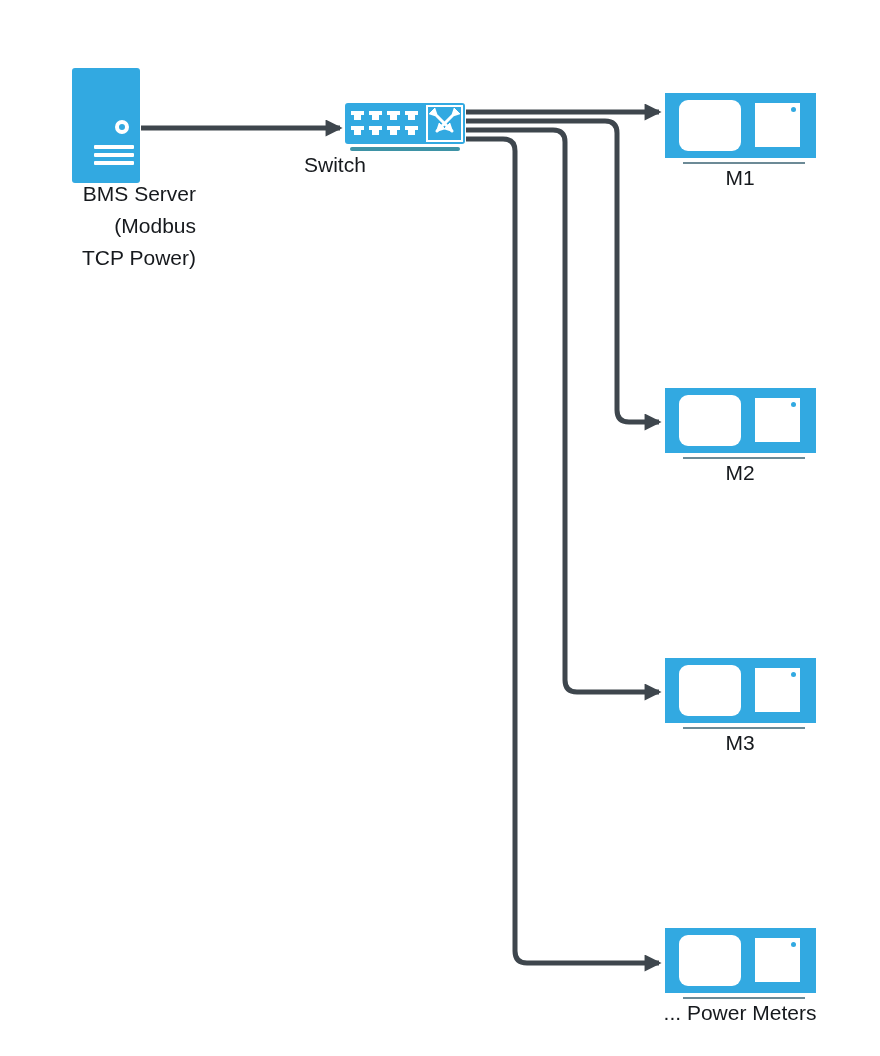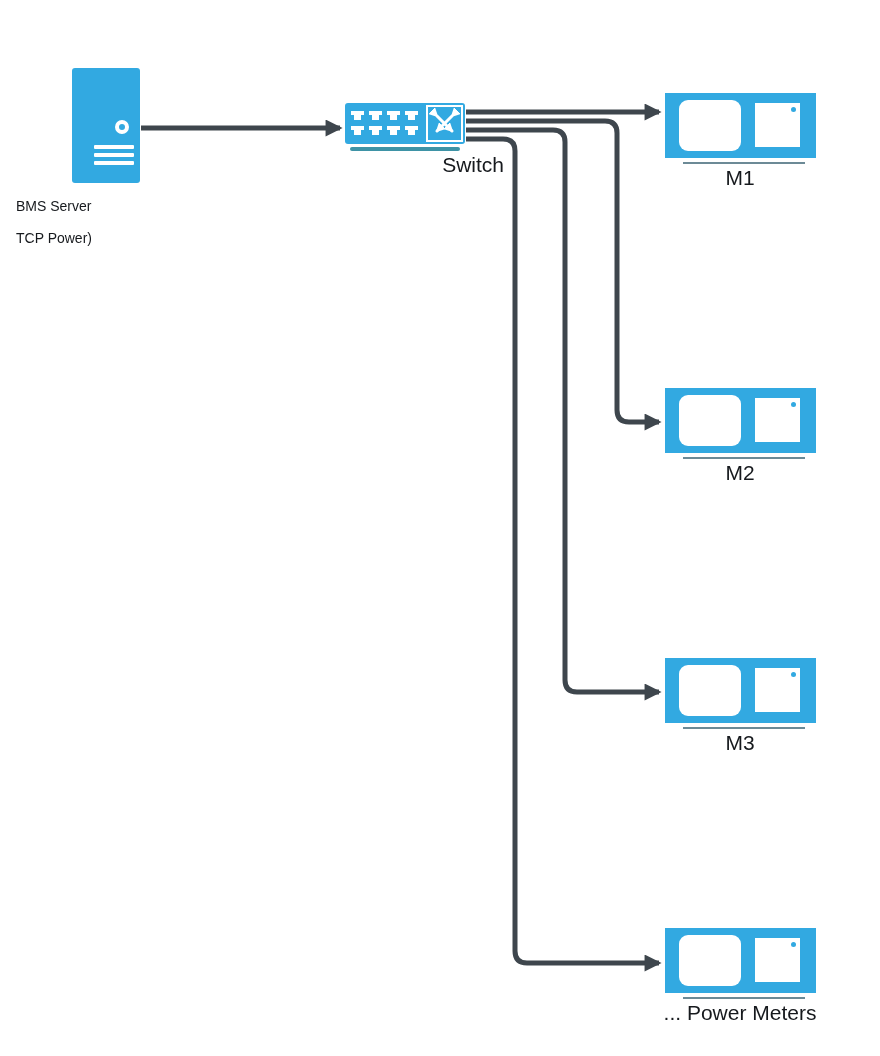--- a/index.html
+++ b/index.html
@@ -20,40 +20,40 @@
   svg.wires path.edge{stroke:var(--connector);stroke-width:5;fill:none;}
   svg.wires marker path{fill:var(--connector);}
 
   
   .server{position:absolute;left:72px;top:68px;width:68px;height:115px;
           background:var(--accent);border-radius:3px;}
   .server .power-ring{position:absolute;left:43px;top:52px;width:14px;height:14px;
           border:4px solid var(--icon-white);border-radius:50%;}
   .server .vent{position:absolute;left:22px;width:40px;height:4px;background:var(--icon-white);border-radius:1px;}
   .server .vent.v1{top:77px}.server .vent.v2{top:85px}.server .vent.v3{top:93px}
-  .server-label{position:absolute;left:16px;top:190px;width:180px;text-align:left;
-          font-size:14px;line-height:32px;color:var(--text);}
+  .server-label{position:absolute;left:16px;top:178px;width:180px;text-align:right;
+          font-size:21px;line-height:32px;color:var(--text);}
 
   
   .switch{position:absolute;left:345px;top:103px;width:120px;height:41px;
           background:var(--accent);border-radius:3px;}
   .port{position:absolute;width:13px;height:10px;background-repeat:no-repeat;
         background-image:linear-gradient(var(--icon-white),var(--icon-white)),
                          linear-gradient(var(--icon-white),var(--icon-white));
         background-size:13px 4px,7px 5px;background-position:0 0,3px 4px;}
   .port.r1{top:8px}.port.r2{top:23px}
   .port.c1{left:6px}.port.c2{left:24px}.port.c3{left:42px}.port.c4{left:60px}
   .xsquare{position:absolute;left:81px;top:2px;width:37px;height:37px;
            border:2px solid var(--icon-white);background:var(--accent);}
   .xsquare svg{display:block;width:33px;height:33px;}
   .xsquare line{stroke:var(--icon-white);stroke-width:3;stroke-linecap:round;}
   .xsquare marker path{fill:var(--icon-white);}
   .switch-underline{position:absolute;left:350px;top:147px;width:110px;height:4px;
            background:var(--switch-underline);border-radius:2px;}
-  .switch-label{position:absolute;left:304px;top:153px;width:200px;text-align:right;
+  .switch-label{position:absolute;left:304px;top:153px;width:200px;text-align:left;
            font-size:21px;color:var(--text);}
 
   
   .meter{position:absolute;left:665px;width:151px;height:65px;background:var(--accent);}
   .meter .display{position:absolute;left:14px;top:7px;width:62px;height:51px;
            background:var(--icon-white);border-radius:9px;}
   .meter .screen{position:absolute;left:90px;top:10px;width:45px;height:44px;
            background:var(--icon-white);}
   .meter .dot{position:absolute;right:4px;top:4px;width:5px;height:5px;
            background:var(--accent);border-radius:50%;}
@@ -81,20 +81,21 @@
   </svg>
 
   <div class="server">
     <div class="power-ring"></div>
     <div class="vent v1"></div>
     <div class="vent v2"></div>
     <div class="vent v3"></div>
   </div>
   <div class="server-label">
     <div>BMS Server</div>
+    <div>(Modbus</div>
     <div>TCP Power)</div>
   </div>
 
   <div class="switch">
     <div class="port r1 c1"></div>
     <div class="port r1 c2"></div>
     <div class="port r1 c3"></div>
     <div class="port r1 c4"></div>
     <div class="port r2 c1"></div>
     <div class="port r2 c2"></div>

